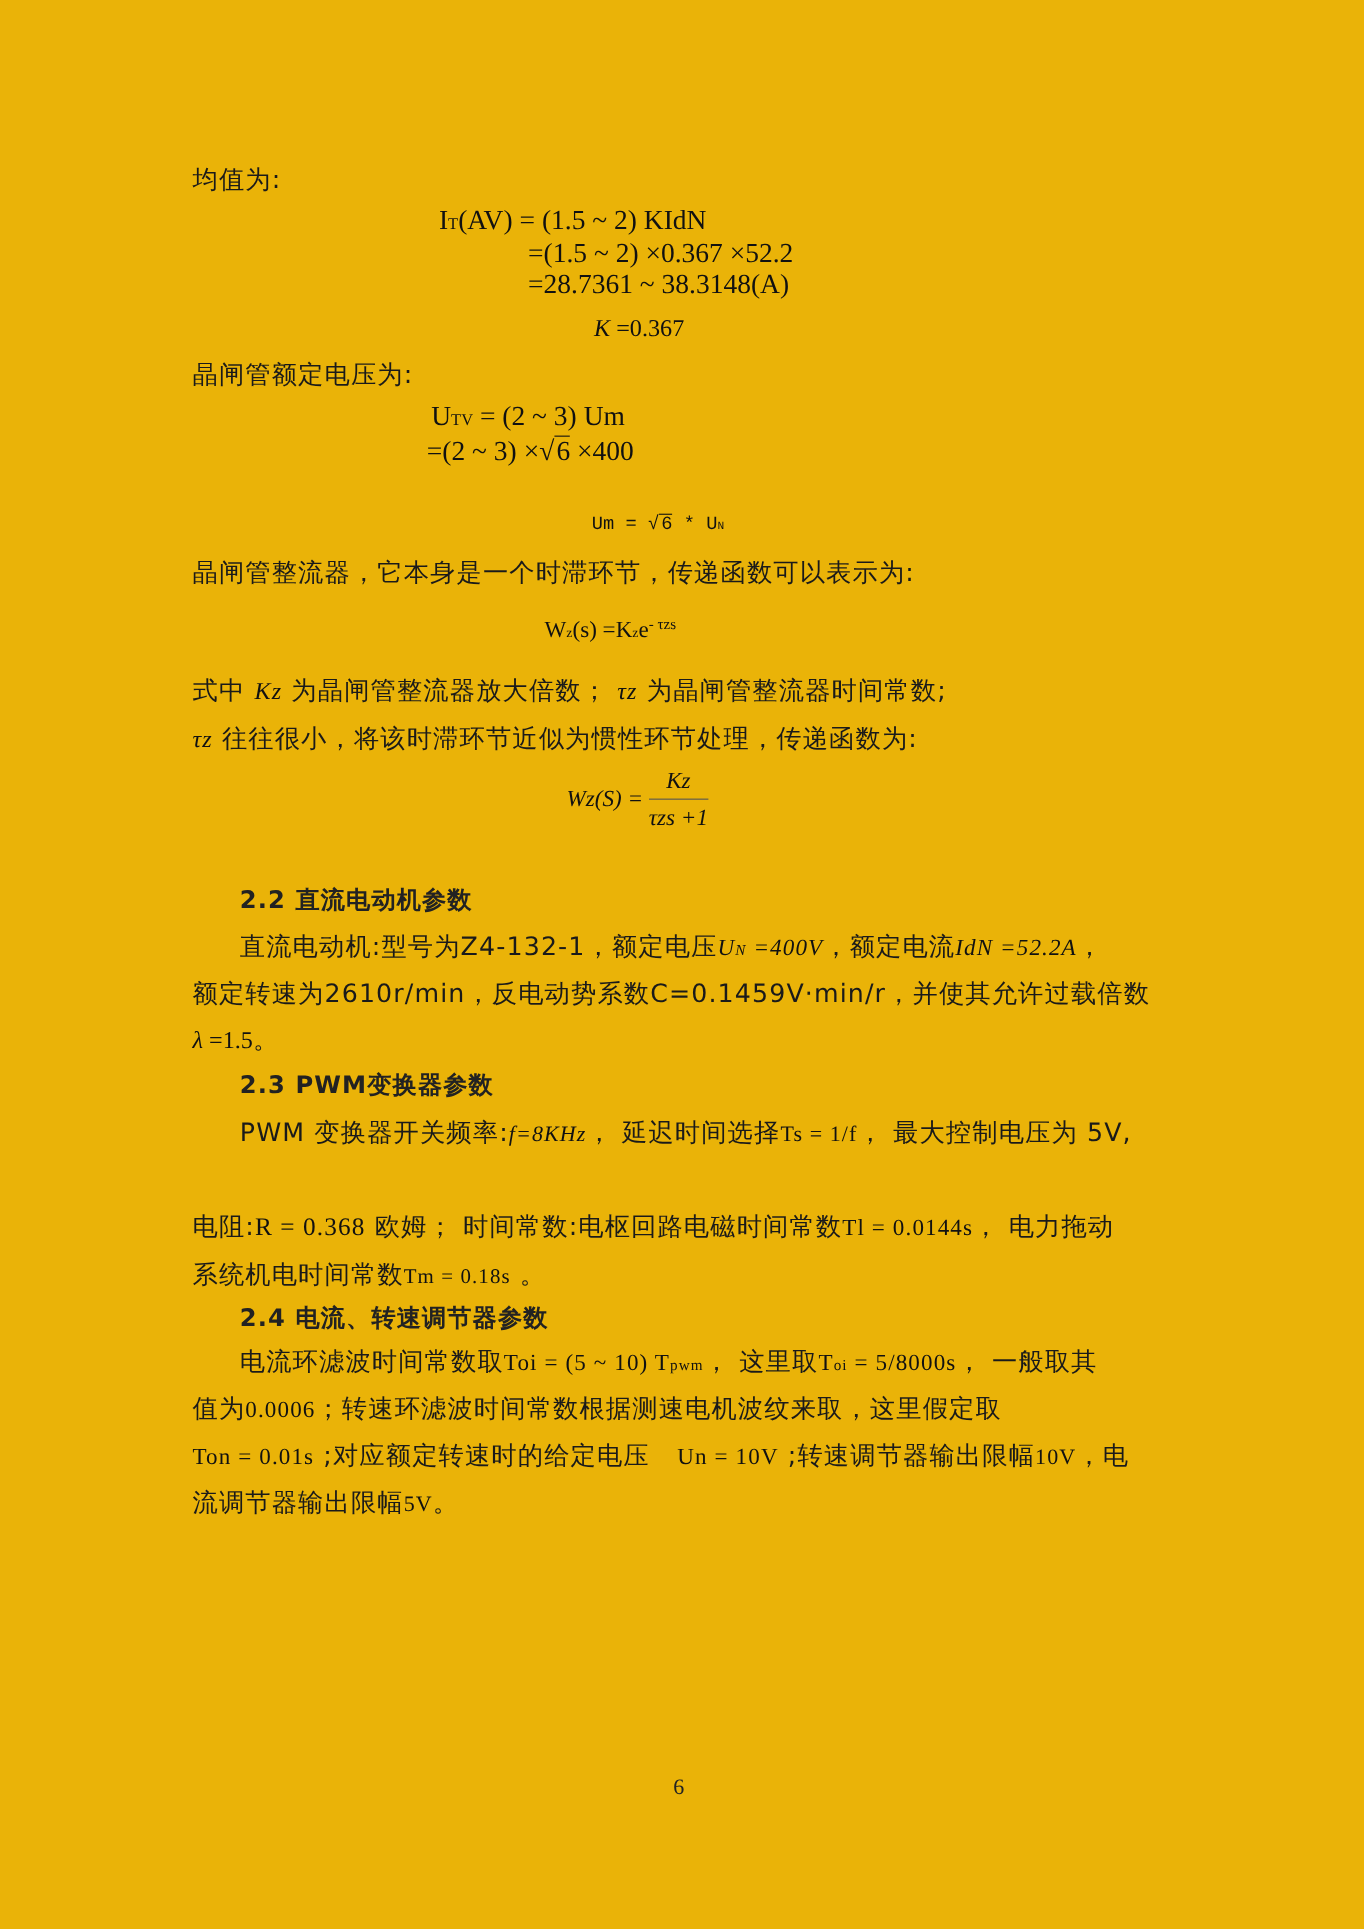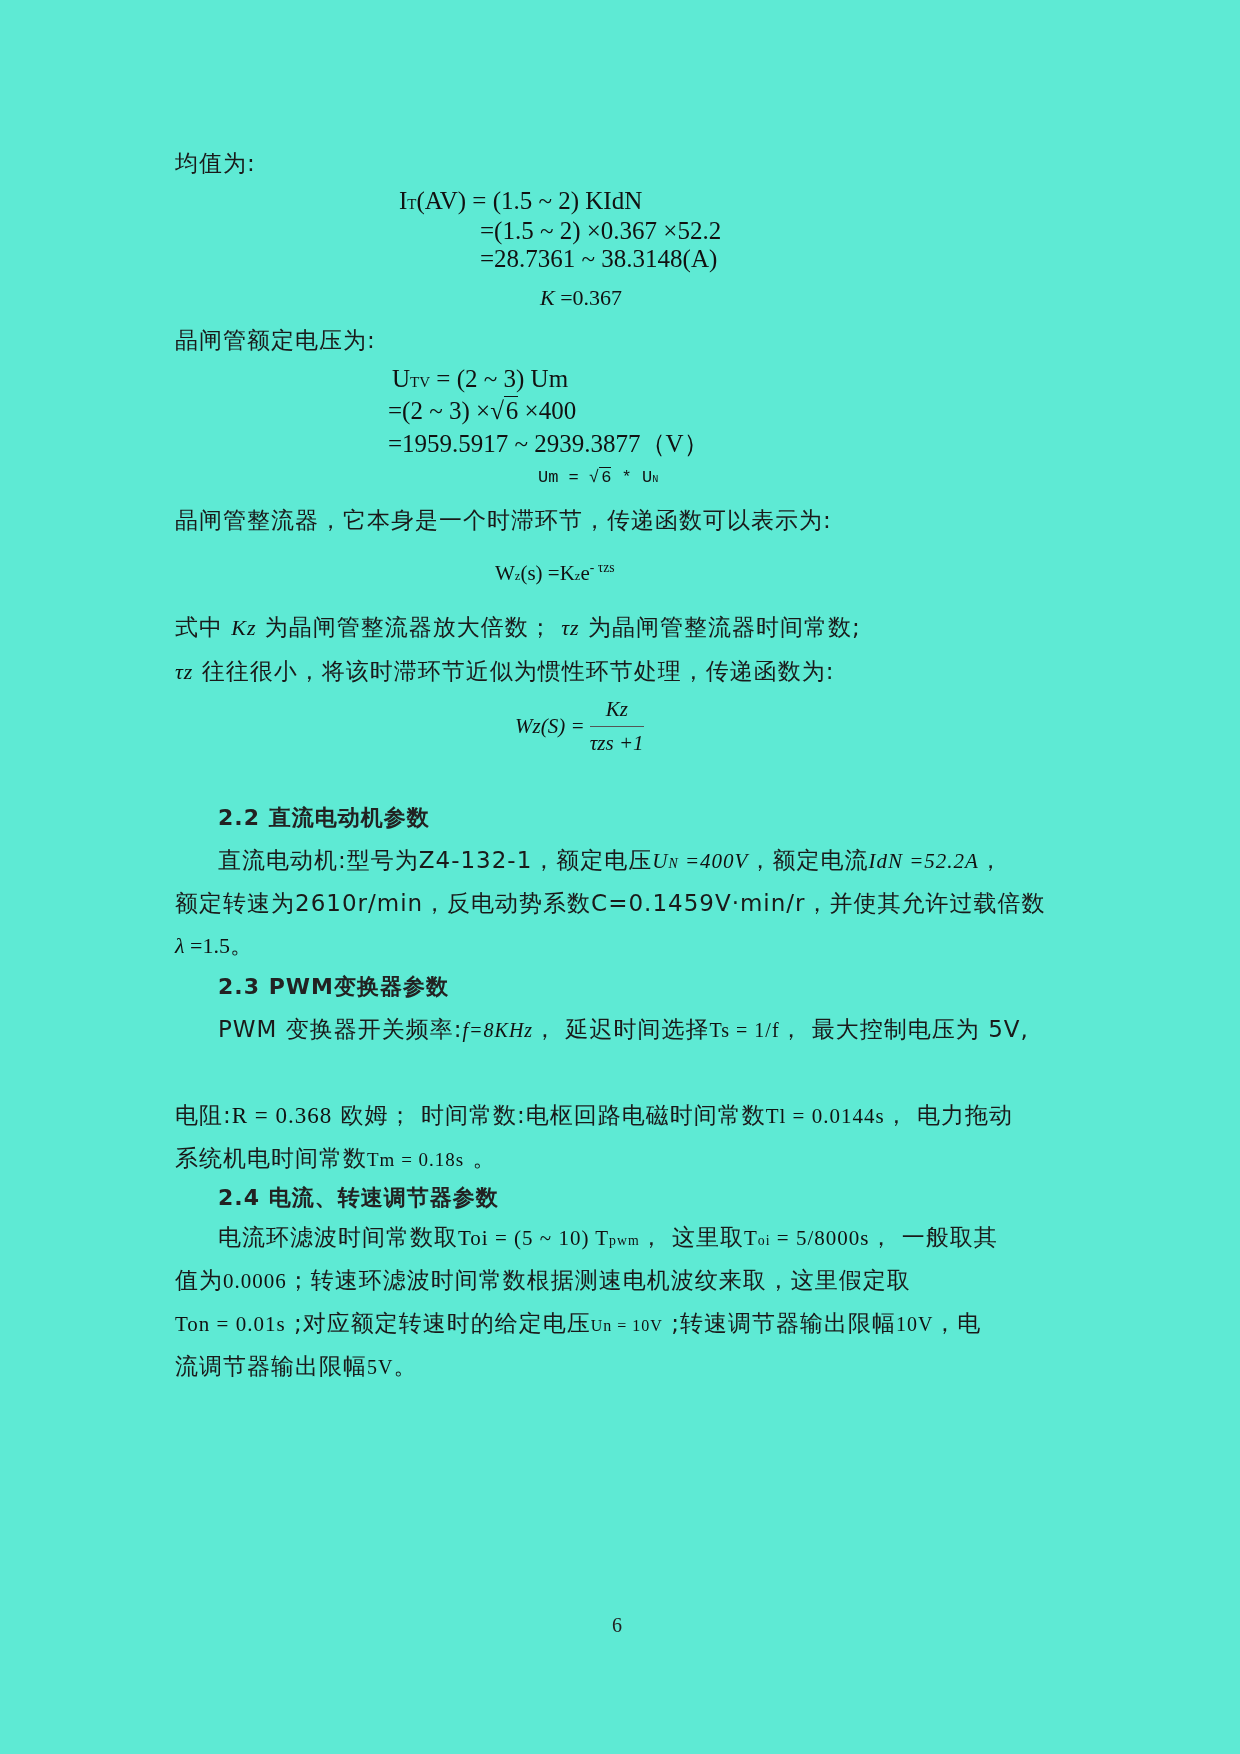--- a/index.html
+++ b/index.html
@@ -1,18 +1,18 @@
 <!DOCTYPE html>
 <html><head>
 <meta charset="utf-8">
 <style>
   html, body { margin: 0; padding: 0; background: #ffffff; }
   body { width: 1240px; height: 1754px; position: relative; overflow: hidden;
          font-family: "DejaVu Serif", "Liberation Serif", serif; color: #111; }
-  .page { position: absolute; left: 0; top: 0; width: 1240px; height: 1754px; background: #5eead4; }
+  .page { position: absolute; left: 0; top: 0; width: 1240px; height: 1754px; background: #eab308; }
   .abs { position: absolute; white-space: nowrap; }
   .cn { font-family: "DejaVu Sans", "Liberation Sans", sans-serif; font-size: 23px; color: #1a1a1a; letter-spacing: 1px; }
   .math { font-family: "Liberation Serif", "DejaVu Serif", serif; font-size: 25px; color: #111; }
   .mathsm { font-family: "Liberation Serif", "DejaVu Serif", serif; font-size: 17px; color: #111; }
   .it { font-style: italic; }
   .sub { font-size: 0.6em; vertical-align: baseline; }
   .sup { font-size: 0.65em; vertical-align: 0.55em; }
   .h2 { font-family: "DejaVu Sans", "Liberation Sans", sans-serif; font-size: 22px; font-weight: bold; color: #222; letter-spacing: 1px; }
   .sqrt { border-top: 1.5px solid #111; padding-left: 2px; }
   .frac { display: inline-block; vertical-align: middle; text-align: center; }
@@ -38,21 +38,20 @@
   </div>
 
   <div class="abs cn" style="left:175px; top:325px;">晶闸管额定电压为:</div>
 
   <div class="abs math" style="left:392px; top:365px;">
     <span>U</span><span class="sub">TV</span><span> = (2 ~ 3) Um</span>
   </div>
   <div class="abs math" style="left:387px; top:397px; left:388px;">
     <span style="position:relative; left:0;">=(2 ~ 3) ×</span><span>√</span><span class="sqrt">6</span><span> ×400</span>
   </div>
-  <div class="abs math" style="left:388px; top:427px;">=1959.5917 ~ 2939.3877（V）</div>
 
   <div class="abs mathsm" style="left:538px; top:468px;font-family:Liberation Mono, monospace;">
     <span>Um = </span><span>√</span><span class="sqrt">6</span><span> * U</span><span class="sub">N</span>
   </div>
 
   <div class="abs cn" style="left:175px; top:505px;">晶闸管整流器，它本身是一个时滞环节，传递函数可以表示为:</div>
 
   <div class="abs math" style="left:495px; top:560px; font-size:21px;">
     <span>W</span><span class="sub">z</span><span>(s) =K</span><span class="sub">z</span><span>e</span><span class="sup">- τzs</span>
   </div>
@@ -93,20 +92,20 @@
   </div>
 
   <div class="abs h2" style="left:218px; top:1183px;">2.4 电流、转速调节器参数</div>
   <div class="abs cn" style="left:218px; top:1222px;">
     <span>电流环滤波时间常数取</span><span class="math" style="font-size:21px;">Toi = (5 ~ 10) T</span><span class="math sub">pwm</span><span>， 这里取</span><span class="math" style="font-size:21px;">T</span><span class="math sub">oi</span><span class="math" style="font-size:21px;"> = 5/8000s</span><span>， 一般取其</span>
   </div>
   <div class="abs cn" style="left:175px; top:1265px;">
     <span>值为</span><span class="math" style="font-size:21px;">0.0006</span><span>；转速环滤波时间常数根据测速电机波纹来取，这里假定取</span>
   </div>
   <div class="abs cn" style="left:175px; top:1308px;">
-    <span class="math" style="font-size:21px;">Ton = 0.01s</span><span> ;对应额定转速时的给定电压</span><span class="math" style="font-size:16px;">Un = 10V</span><span> ;转速调节器输出限幅</span><span class="math" style="font-size:20px;">10V</span><span>，电</span>
+    <span class="math" style="font-size:21px;">Ton = 0.01s</span><span> ;对应额定转速时的给定电压</span><span class="math" style="font-size:21px;margin-left:25px;">Un = 10V</span><span> ;转速调节器输出限幅</span><span class="math" style="font-size:20px;">10V</span><span>，电</span>
   </div>
   <div class="abs cn" style="left:175px; top:1351px;">
     <span>流调节器输出限幅</span><span class="math" style="font-size:20px;">5V</span><span>。</span>
   </div>
 
   <div class="abs pagenum" style="left:612px; top:1614px;">6</div>
 </div>
 
 </body></html>

